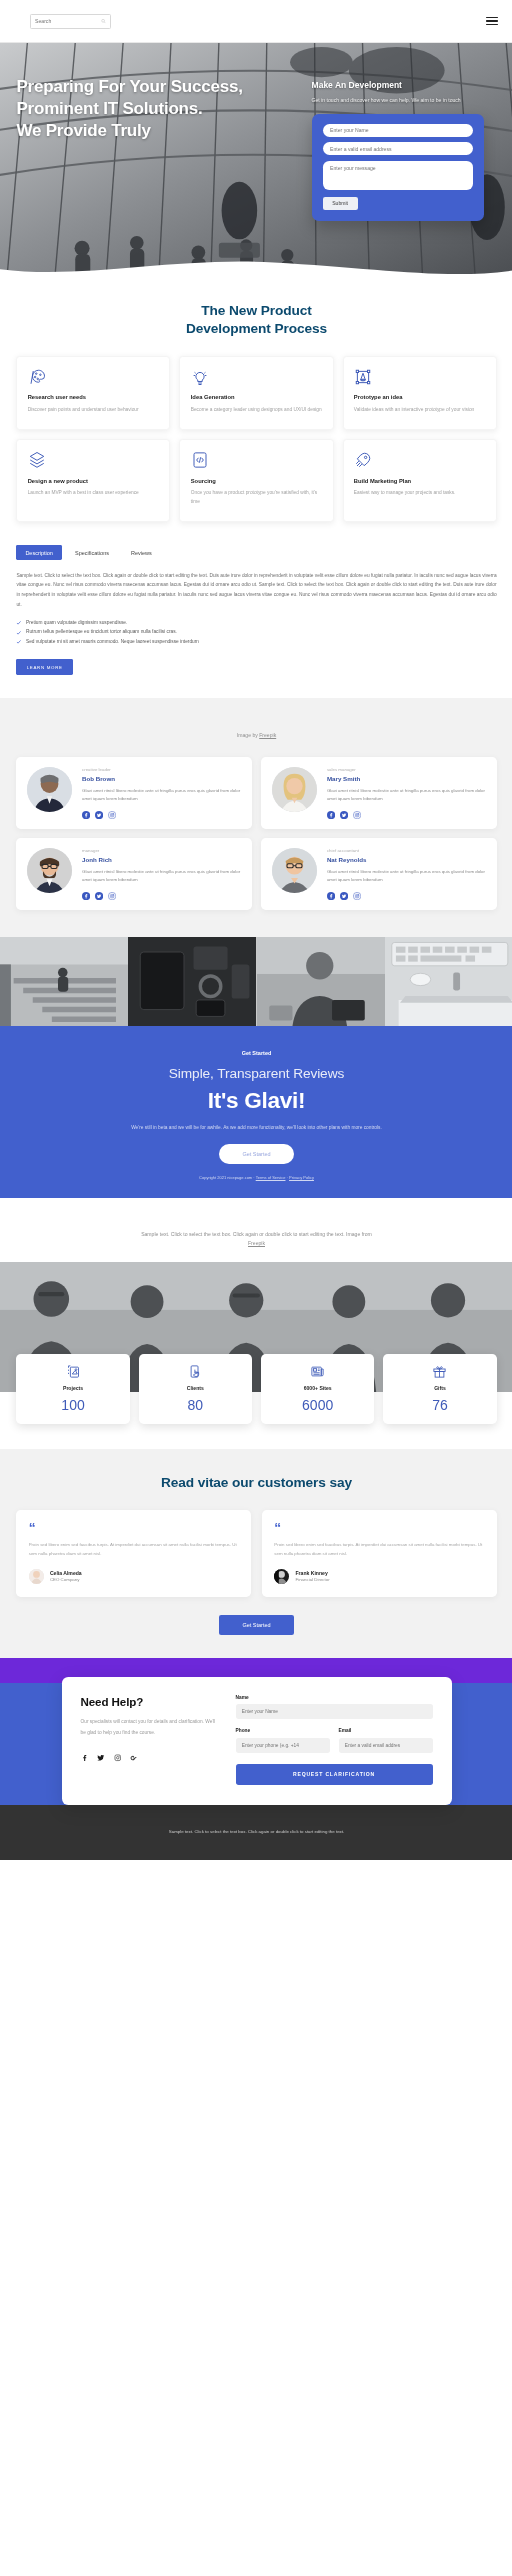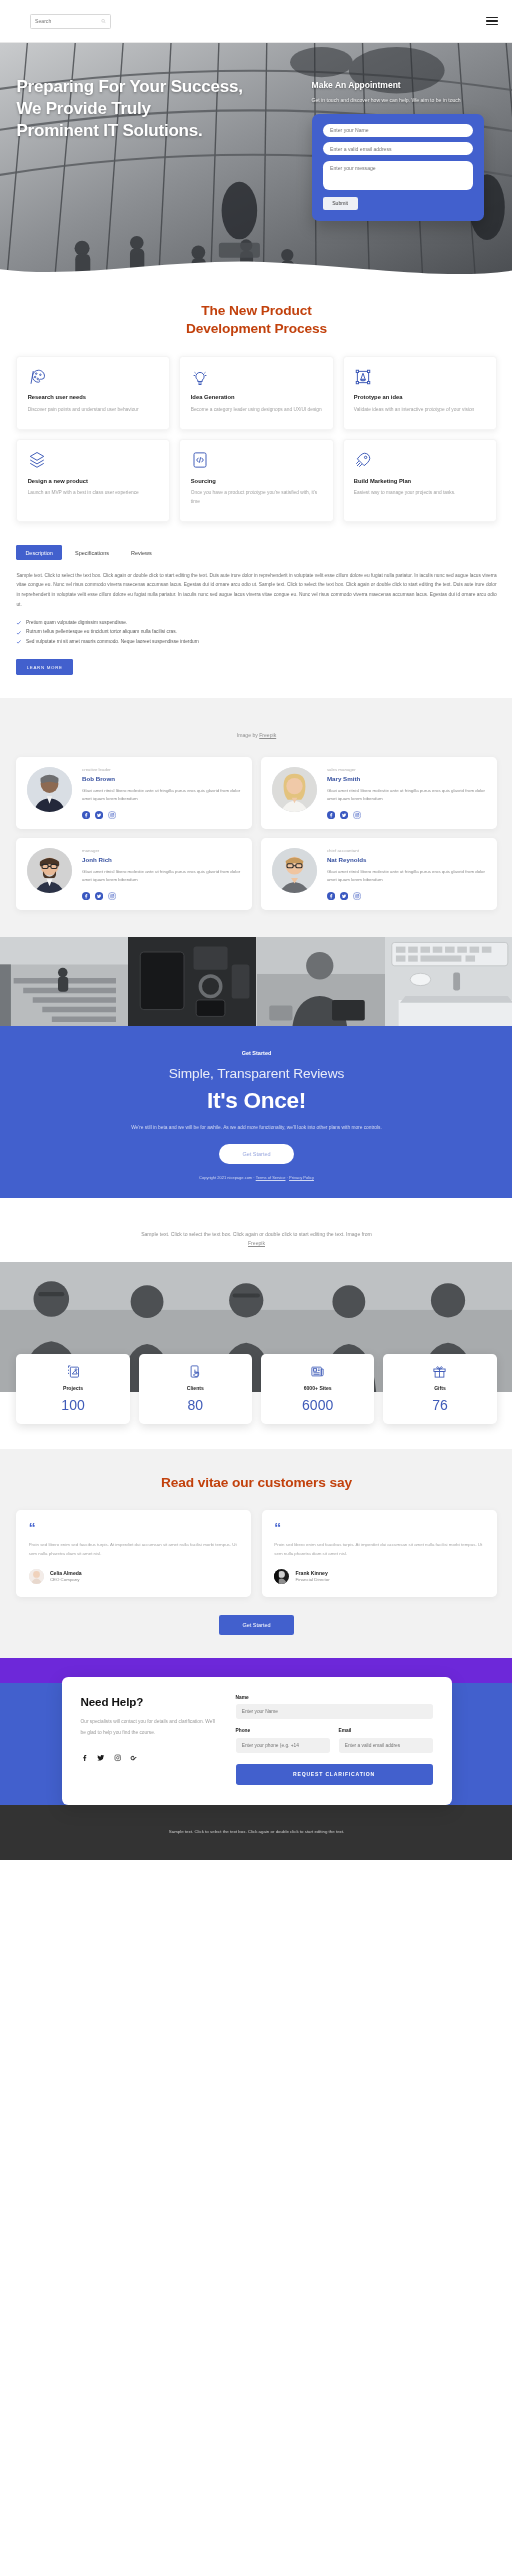--- a/index.html
+++ b/index.html
@@ -54,21 +54,21 @@
   .form-card textarea { height: 29px; border-radius: 6.2px; padding: 4.1px 7.5px; resize: none; }
   .submit-btn {
     background: #eef0f5; color: #3c3c3c; border: 0; border-radius: 2.1px;
     font-size: 5.1px; padding: 3.4px 9.6px; cursor: pointer; font-family: "Liberation Sans", sans-serif;
   }
   .hero-wave { position: absolute; left: 0; right: 0; bottom: -1.4px; z-index: 6; }
   .hero-wave svg { display: block; width: 100%; height: 23px; }
 
   
   .section { padding: 23px 16.4px; }
-  .sec-title { text-align: center; font-size: 13.7px; font-weight: 700; line-height: 1.32; color: #c2410c; letter-spacing: -0.1px; }
+  .sec-title { text-align: center; font-size: 13.7px; font-weight: 700; line-height: 1.32; color: #0c4a6e; letter-spacing: -0.1px; }
   .sec-sub { text-align: center; font-size: 5.1px; color: #8e8e8e; margin-top: 9.6px; line-height: 1.7; }
 
   
   .proc-grid { display: grid; grid-template-columns: repeat(3, 1fr); gap: 9px; margin-top: 18px; }
   .proc-card {
     background: #fff; border-radius: 3.4px; padding: 11px 10.3px 15px 10.3px; min-height: 66px;
     box-shadow: 0 1.4px 6.8px rgba(0,0,0,.07); border: 0.7px solid #f4f4f4;
   }
   .proc-ico { width: 18px; height: 18px; color: #3f5bb8; margin-bottom: 8.2px; }
   .proc-ico svg { width: 100%; height: 100%; display: block; }
@@ -262,26 +262,26 @@
           <ellipse cx="712" cy="240" rx="26" ry="48"></ellipse>
         </g>
         <rect x="320" y="292" width="60" height="22" rx="4" fill="#4a4d51" opacity=".8"></rect>
       </svg>
     </div>
 
     <div class="hero-inner">
       <div class="hero-left">
         <div class="hero-title">
           <div>Preparing For Your Success,</div>
+          <div>Prominent IT Solutions.</div>
           <div>We Provide Truly</div>
-          <div>Prominent IT Solutions.</div>
         </div>
       </div>
       <div class="hero-right">
-        <div class="hero-sub-title">Make An Appointment</div>
+        <div class="hero-sub-title">Make An Development</div>
         <div class="hero-sub-desc">Get in touch and discover how we can help. We aim to be in touch</div>
         <div class="form-card">
           <input type="text" placeholder="Enter your Name" style="">
           <input type="text" placeholder="Enter a valid email address" style="">
           <textarea placeholder="Enter your message" style=""></textarea>
           <button class="submit-btn">Submit</button>
         </div>
       </div>
     </div>
 
@@ -640,21 +640,21 @@
         <rect x="100" y="52" width="10" height="26" rx="3" fill="#9fa2a5"></rect>
         <path d="M20 92h168v38H20z" fill="#eceef0"></path>
         <path d="M30 86h150l8 10H22z" fill="#c9cccf"></path>
       </svg>
     </div>
   </div>
 
   <div class="pricing">
     <div class="pr-eyebrow">Get Started</div>
     <div class="pr-title">Simple, Transparent Reviews</div>
-    <div class="pr-big">It's Once!</div>
+    <div class="pr-big">It's Glavi!</div>
     <div class="pr-desc">We're still in beta and we will be for awhile. As we add more functionality, we'll look into other plans with more controls.</div>
     <button class="pr-btn">Get Started</button>
     <div class="pr-copy">
       <span>Copyright 2021 nicepage.com</span> ·
       <u>Terms of Service</u> ·
       <u>Privacy Policy</u>
     </div>
   </div>
 
   <div class="kf-sec">

